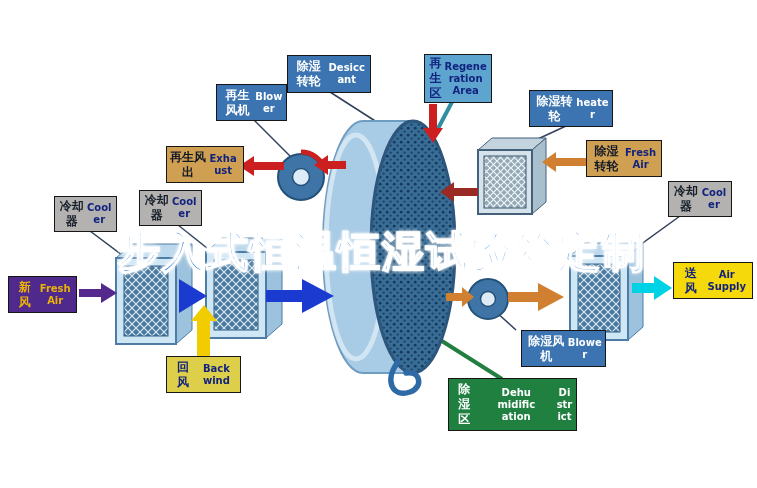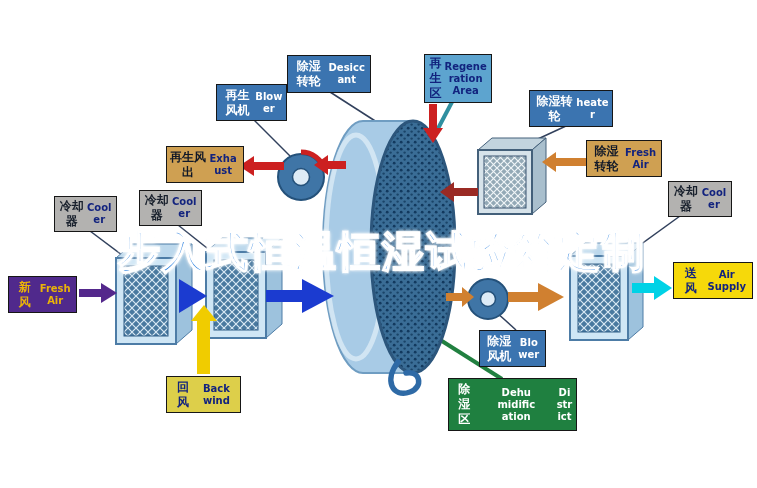--- a/index.html
+++ b/index.html
@@ -219,26 +219,26 @@
   <div class="lbl c-purple" style="left:8px;top:276px;width:69px;height:37px;">
     <div class="zh">新　风</div>
     <div class="en">Fresh Air</div>
   </div>
 
   <div class="lbl c-yellow" style="left:673px;top:262px;width:80px;height:37px;">
     <div class="zh">送　风</div>
     <div class="en">Air Supply</div>
   </div>
 
-  <div class="lbl c-yellow2" style="left:166px;top:376px;width:75px;height:37px;">
+  <div class="lbl c-yellow2" style="left:166px;top:356px;width:75px;height:37px;">
     <div class="zh">回　风</div>
     <div class="en">Back wind</div>
   </div>
 
-  <div class="lbl c-blue" style="left:479px;top:330px;width:67px;height:37px;">
+  <div class="lbl c-blue" style="left:521px;top:330px;width:85px;height:37px;">
     <div class="zh">除湿风机</div>
     <div class="en">Blower</div>
   </div>
 
   <div class="lbl c-green" style="left:448px;top:378px;width:129px;height:53px;">
     <div class="zh">除　湿　区</div>
     <div class="en">Dehumidification</div>
     <div class="en">District</div>
   </div>
 

